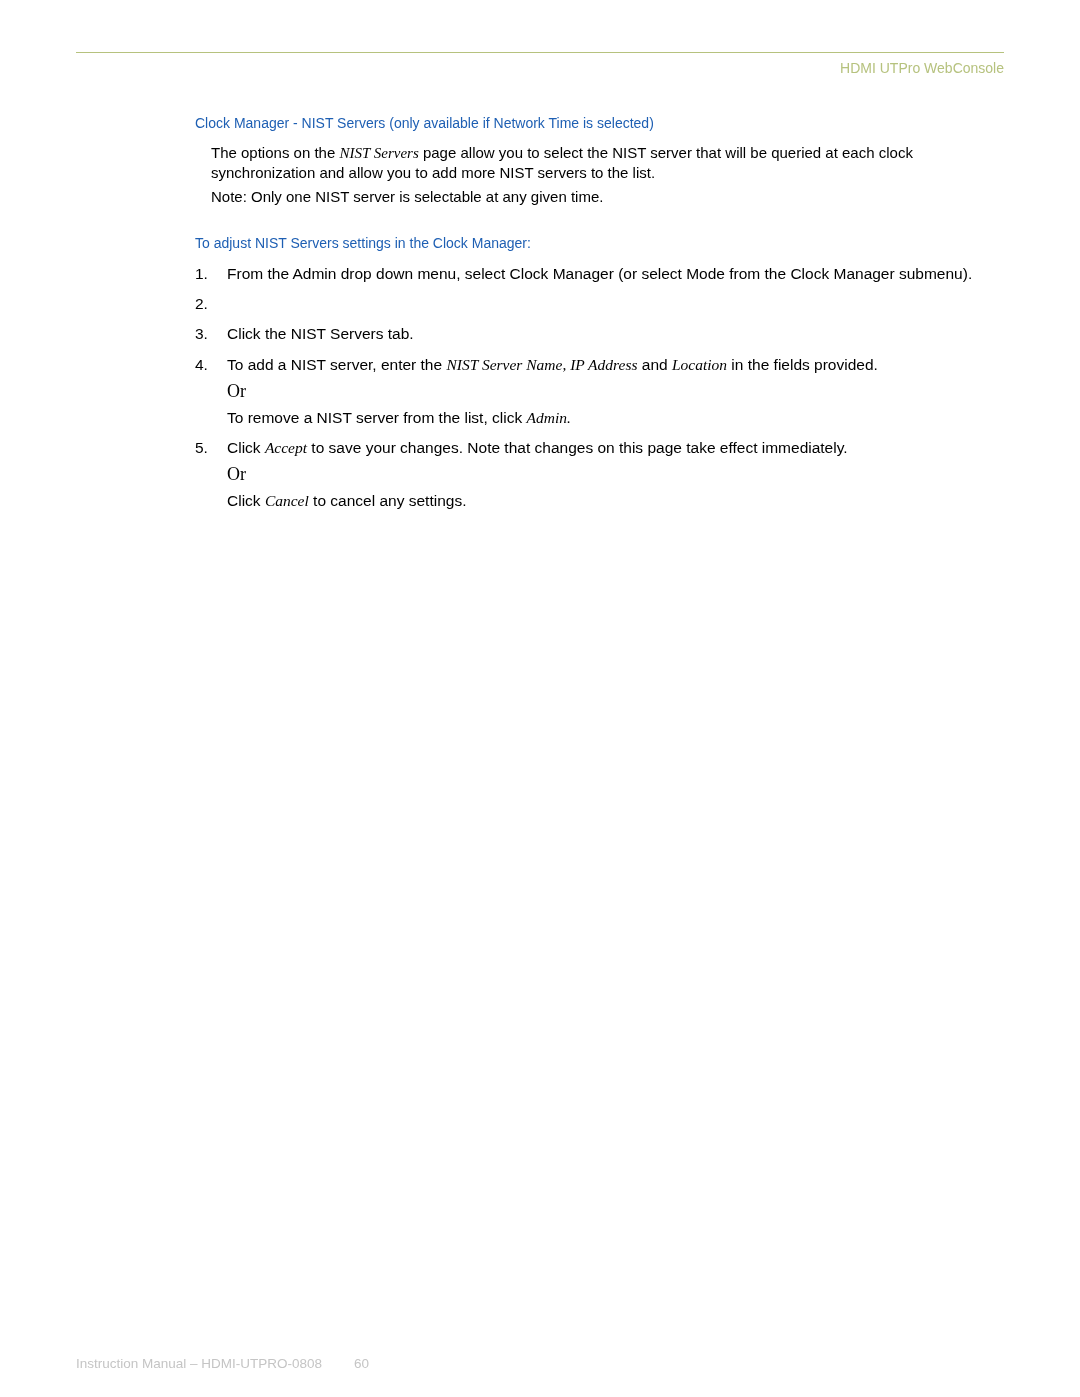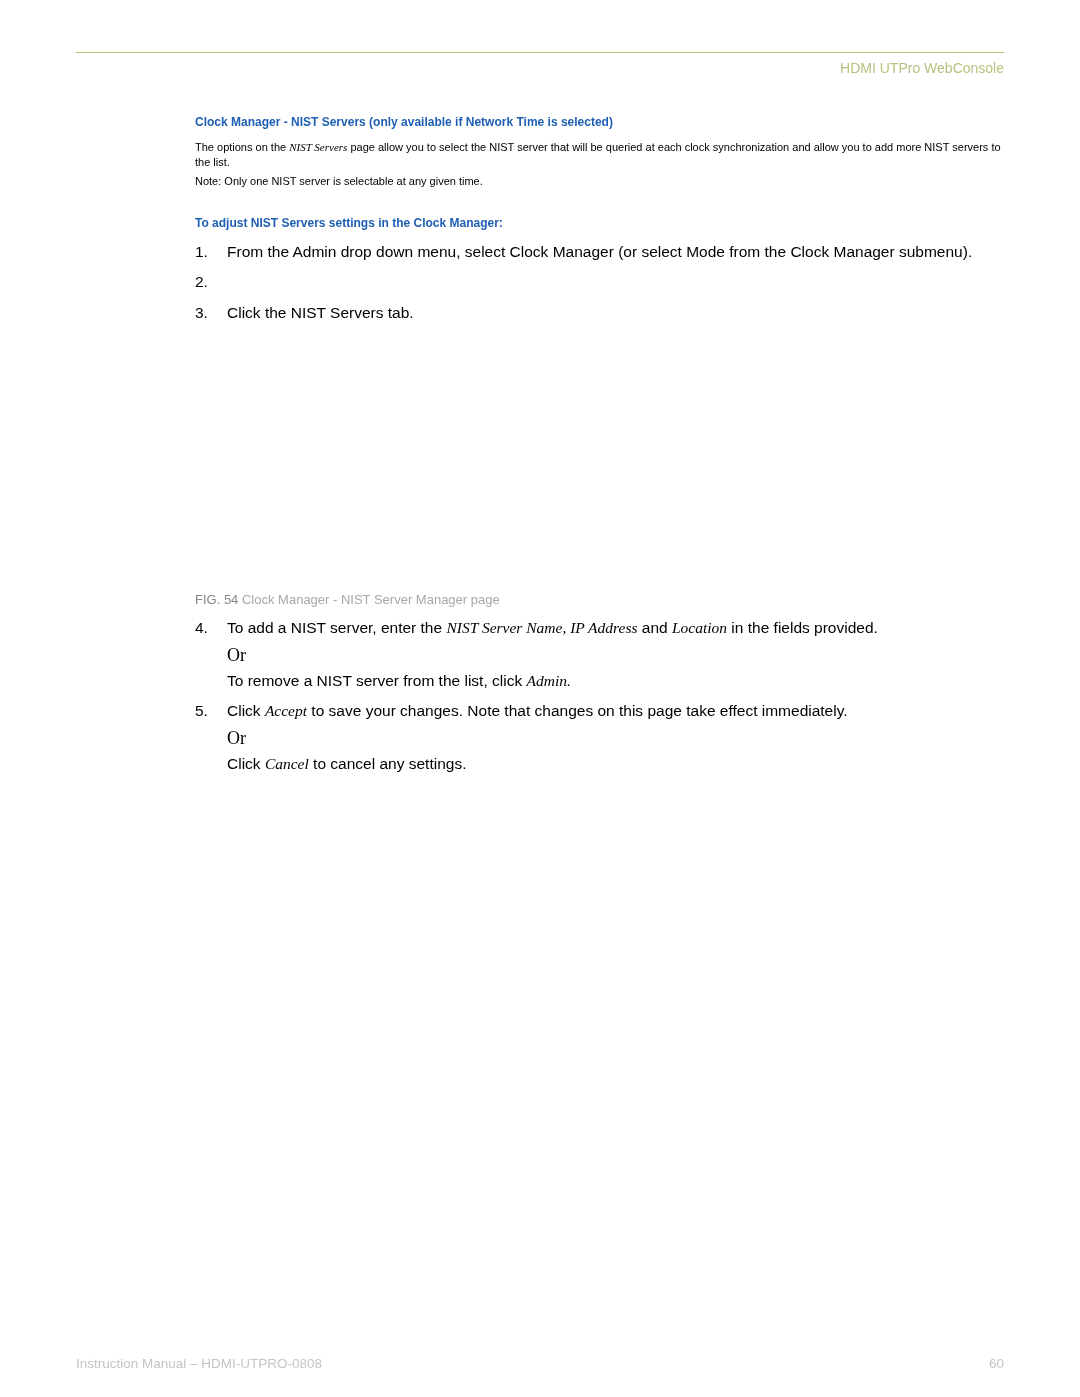--- a/index.html
+++ b/index.html
@@ -1,28 +1,28 @@
 <!DOCTYPE html>
 <html><head>
 <meta charset="utf-8">
 <style>
   html,body{margin:0;padding:0;background:#fff;}
   .page{width:1080px;height:1397px;position:relative;font-family:Arial,Helvetica,sans-serif;color:#000;box-sizing:border-box;}
   .rule{position:absolute;left:76px;right:76px;top:52px;height:1px;background:#b6c27e;}
   .header-right{position:absolute;right:76px;top:60px;font-size:14px;color:#b6c27e;font-family:'Segoe UI',Arial,sans-serif;font-weight:500;}
   .content{position:absolute;left:195px;right:76px;top:114px;}
-  .h3{color:#1e5fb3;font-weight:700;font-size:12px;font-family:'Segoe UI',Arial,sans-serif;margin:0 0 10px 0;line-height:1.35;}
-  .p{font-size:11px;line-height:1.35;margin:0 0 4px 0;}
+  .h3{color:#1e5fb3;font-weight:400;font-size:14px;font-family:'Segoe UI',Arial,sans-serif;margin:0 0 10px 0;line-height:1.35;}
+  .p{font-size:15px;line-height:1.35;margin:0 0 4px 16px;}
   .ol{list-style:none;margin:8px 0 0 0;padding:0;}
   .ol > li{display:flex;gap:14px;font-size:15.5px;line-height:1.45;margin-bottom:8px;}
   .num{min-width:18px;}
   .it{font-style:italic;font-family:"Times New Roman",serif;}
   .fig{font-size:13px;color:#a8a8a8;font-family:'Segoe UI',Arial,sans-serif;margin:268px 0 10px 0;}
   .sub{display:block;font-family:"Times New Roman",serif;font-size:18px;margin-top:2px;margin-bottom:2px;}
-  .footer{position:absolute;left:76px;right:76px;bottom:26px;display:flex;justify-content:space-between;font-size:13.5px;color:#c5c5c5;font-family:'Segoe UI',Arial,sans-serif;}
+  .footer{position:absolute;left:76px;right:76px;bottom:26px;display:flex;font-size:13.5px;color:#c5c5c5;font-family:'Segoe UI',Arial,sans-serif;gap:32px;}
 </style>
 </head>
 <body>
 
 <div class="page">
   <div class="rule"></div>
   <div class="header-right">HDMI UTPro WebConsole</div>
 
   <div class="content">
 
@@ -42,23 +42,20 @@
       </li>
       <li>
         <span class="num">2.</span>
       </li>
       <li>
         <span class="num">3.</span>
         <span>Click the NIST Servers tab.</span>
       </li>
     </ul>
 
-    <div class="fig">
-      <span style="color:#888">FIG. 54</span><span> Clock Manager - NIST Server Manager page</span>
-    </div>
 
     <ul class="ol">
       <li>
         <span class="num">4.</span>
         <span>
           <span>To add a NIST server, enter the </span><span class="it">NIST Server Name, IP Address</span><span> and </span><span class="it">Location</span><span> in the fields provided.</span>
           <span class="sub">Or</span>
           <span>To remove a NIST server from the list, click </span><span class="it">Admin.</span>
         </span>
       </li>

